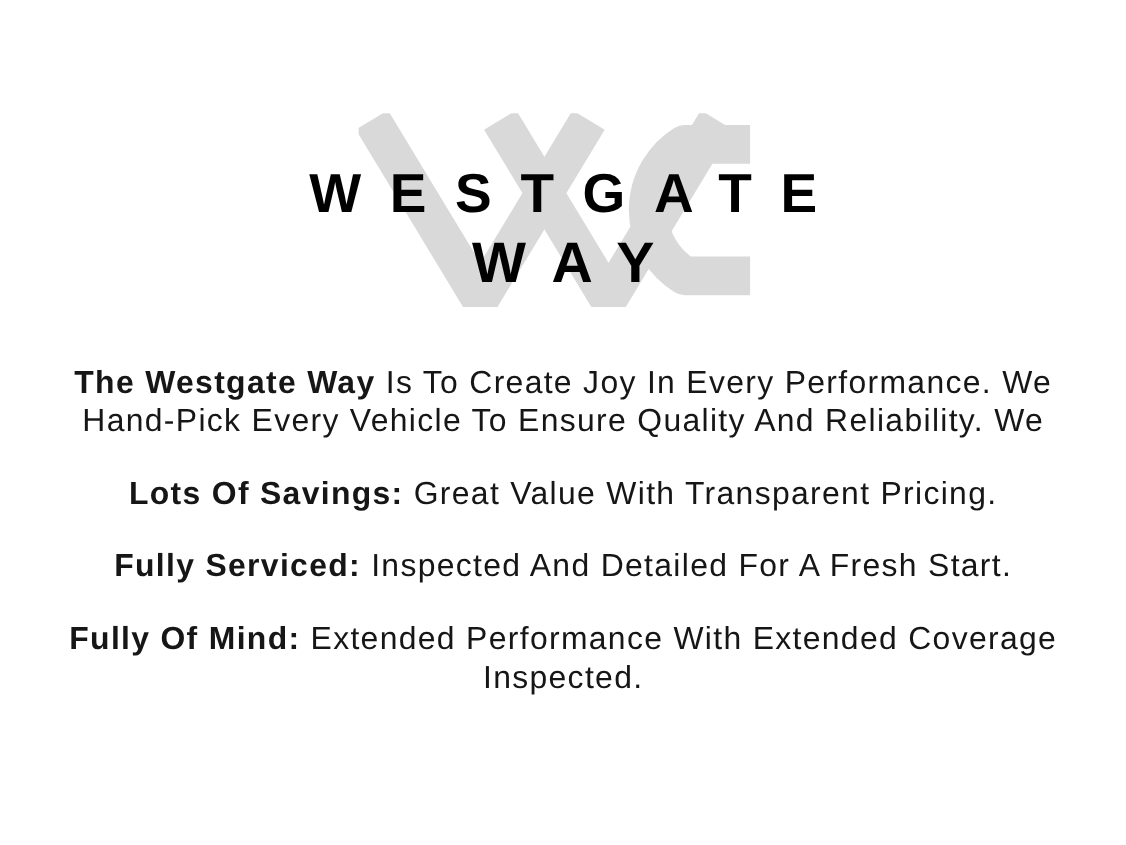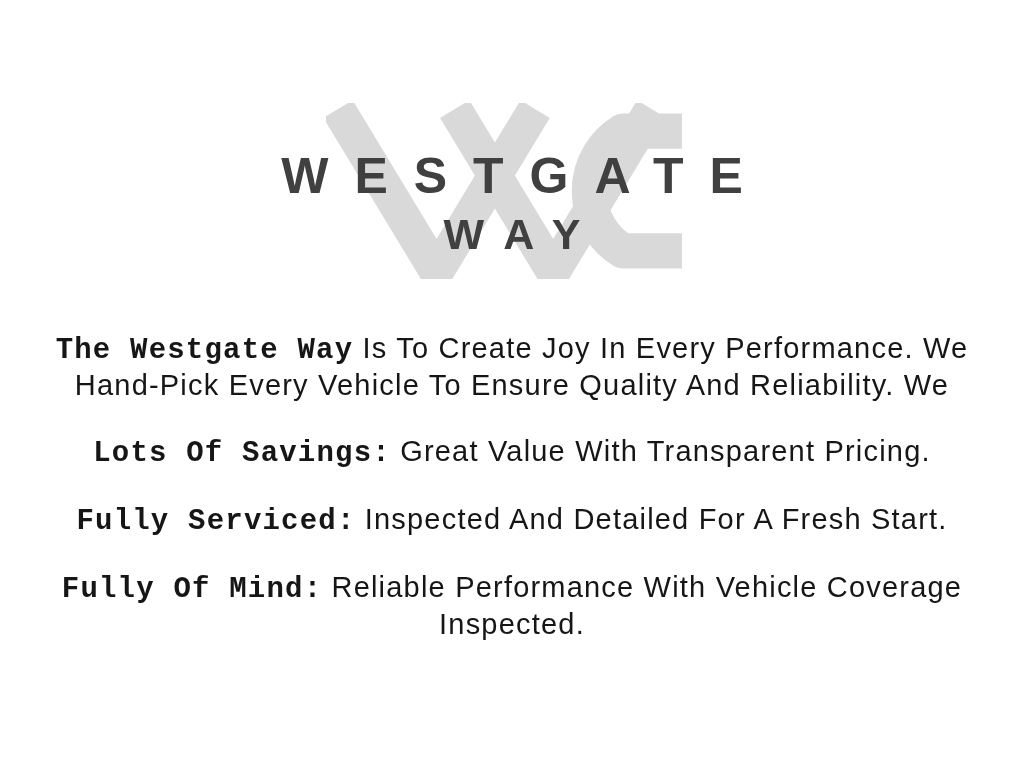--- a/index.html
+++ b/index.html
@@ -33,32 +33,32 @@
     transform: translateX(-50%);
     width: 372px;
     height: 176px;
   }
   .logo-text {
     position: absolute;
     left: 0;
     right: 0;
     top: 48px;
     text-align: center;
-    color: #404040;
+    color: #000000;
   }
   .logo-primary {
     font-size: 50px;
     font-weight: 700;
     letter-spacing: 0.52em;
     padding-left: 0.52em; 
     line-height: 1;
     white-space: nowrap;
   }
   .logo-secondary {
-    font-size: 43px;
+    font-size: 52px;
     font-weight: 700;
     letter-spacing: 0.5em;
     padding-left: 0.5em;
     line-height: 1;
     margin-top: 12px;
     white-space: nowrap;
   }
 
   
   .copy {
@@ -74,21 +74,20 @@
   }
   .copy p {
     margin: 0 0 31px 0;
   }
   .copy .line {
     display: block;
     white-space: nowrap;
   }
   .copy strong {
     font-weight: 700;
-    font-family: Liberation Mono, monospace;
   }
 </style>
 </head>
 <body>
 
 <div class="canvas">
 
   <header class="logo-block">
     <svg class="watermark" viewBox="0 0 370 175" role="img" aria-label="WC">
       <path d="M12 6 L110 168 L208 6" fill="none" stroke="#d9d9d9" stroke-width="34" stroke-linejoin="miter" stroke-miterlimit="8" stroke-linecap="butt"></path>
@@ -111,18 +110,18 @@
 
     <p>
       <span class="line"><strong>Lots Of Savings:</strong><span> Great Value With Transparent Pricing.</span></span>
     </p>
 
     <p>
       <span class="line"><strong>Fully Serviced:</strong><span> Inspected And Detailed For A Fresh Start.</span></span>
     </p>
 
     <p>
-      <span class="line"><strong>Fully Of Mind:</strong><span> Reliable Performance With Vehicle Coverage</span></span>
+      <span class="line"><strong>Fully Of Mind:</strong><span> Extended Performance With Extended Coverage</span></span>
       <span class="line"><span>Inspected.</span></span>
     </p>
 
   </main>
 </div>
 
 </body></html>

